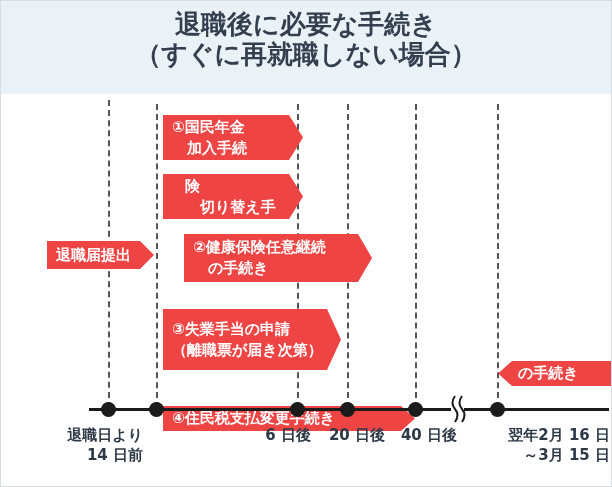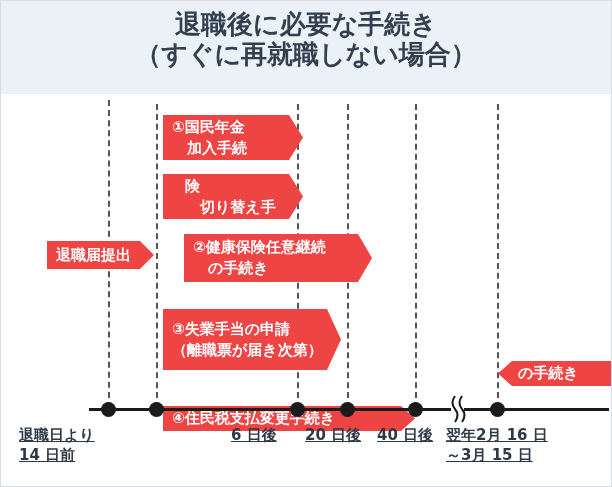--- a/index.html
+++ b/index.html
@@ -94,24 +94,23 @@
   .dot-4 { left: 339px; }
   .dot-5 { left: 407px; }
   .dot-6 { left: 489px; }
 
   .tl-label {
     position: absolute;
     top: 424px;
     font-size: 15px;
     font-weight: bold;
     color: #2e3947;
-    text-align: left;
+    text-align: right;
     line-height: 20px;
     white-space: pre-line;
-    text-decoration: underline;
   }
   .lab-1 { left: 18px;  width: 124px; }
   .lab-2 { left: 116px; width: 80px; }
   .lab-3 { left: 230px; width: 80px; }
   .lab-4 { left: 304px; width: 80px; }
   .lab-5 { left: 376px; width: 80px; }
   .lab-6 { left: 445px; width: 164px; }
 
   .break-mark {
     position: absolute;

